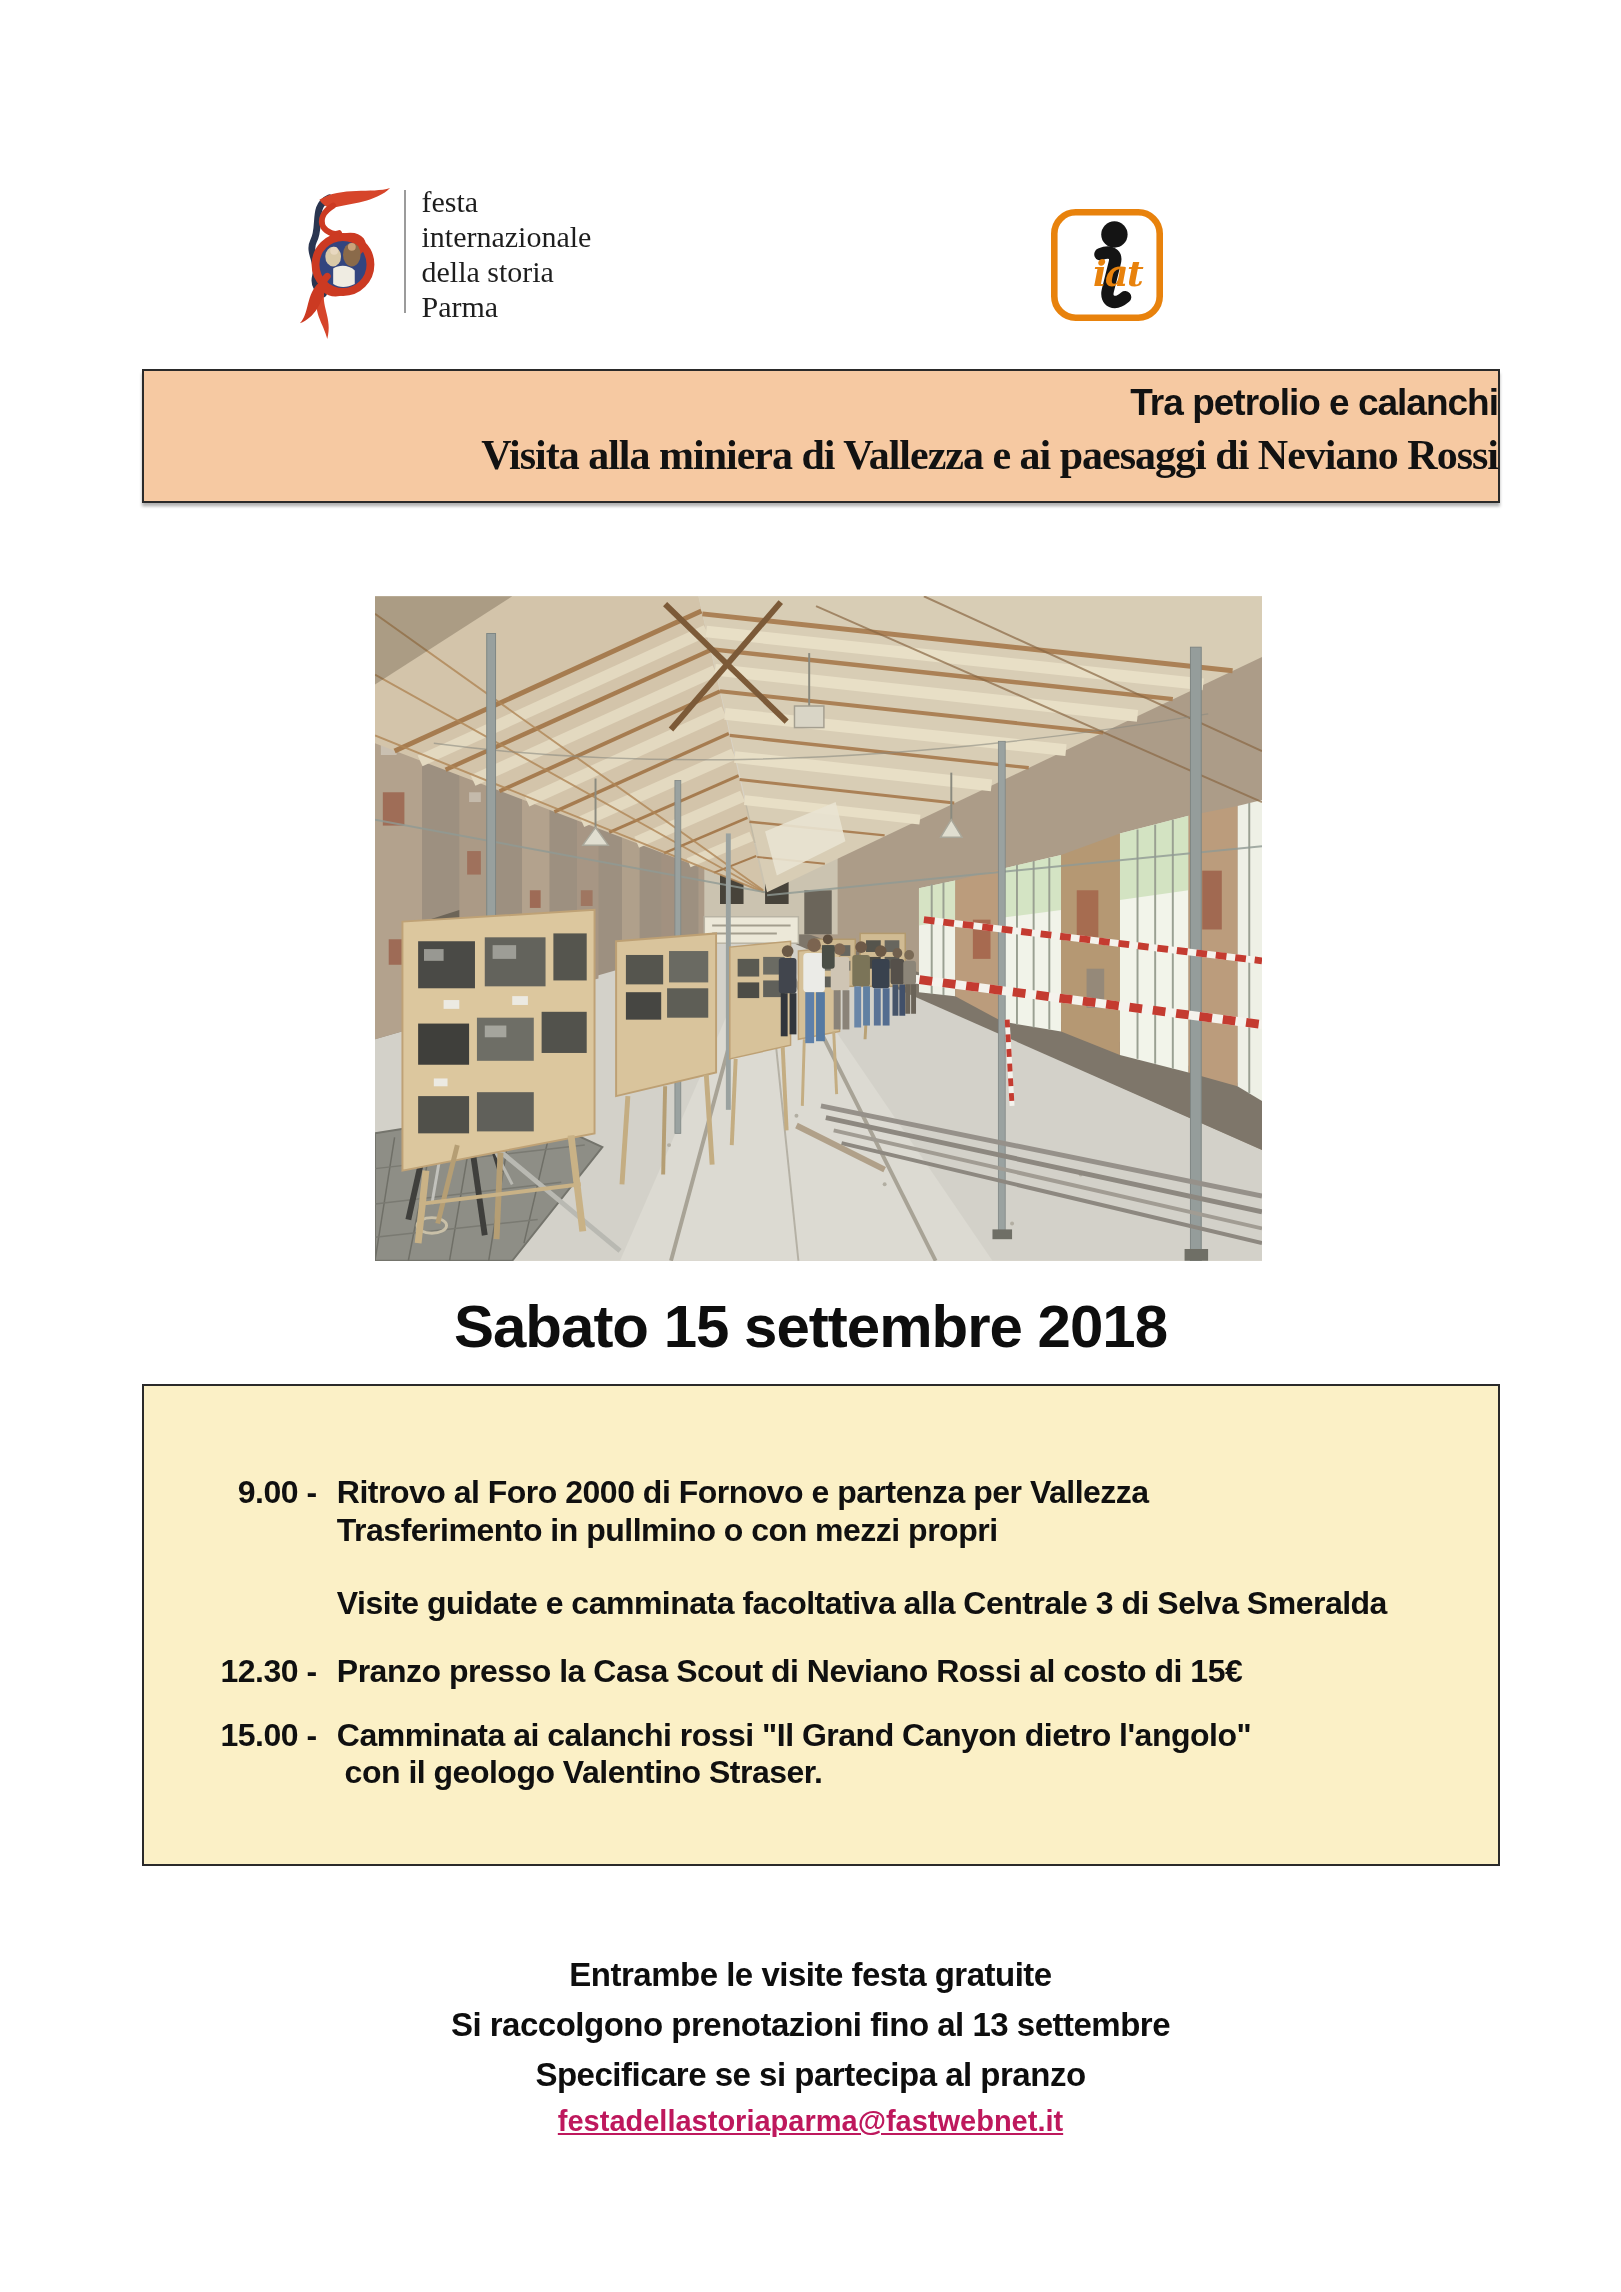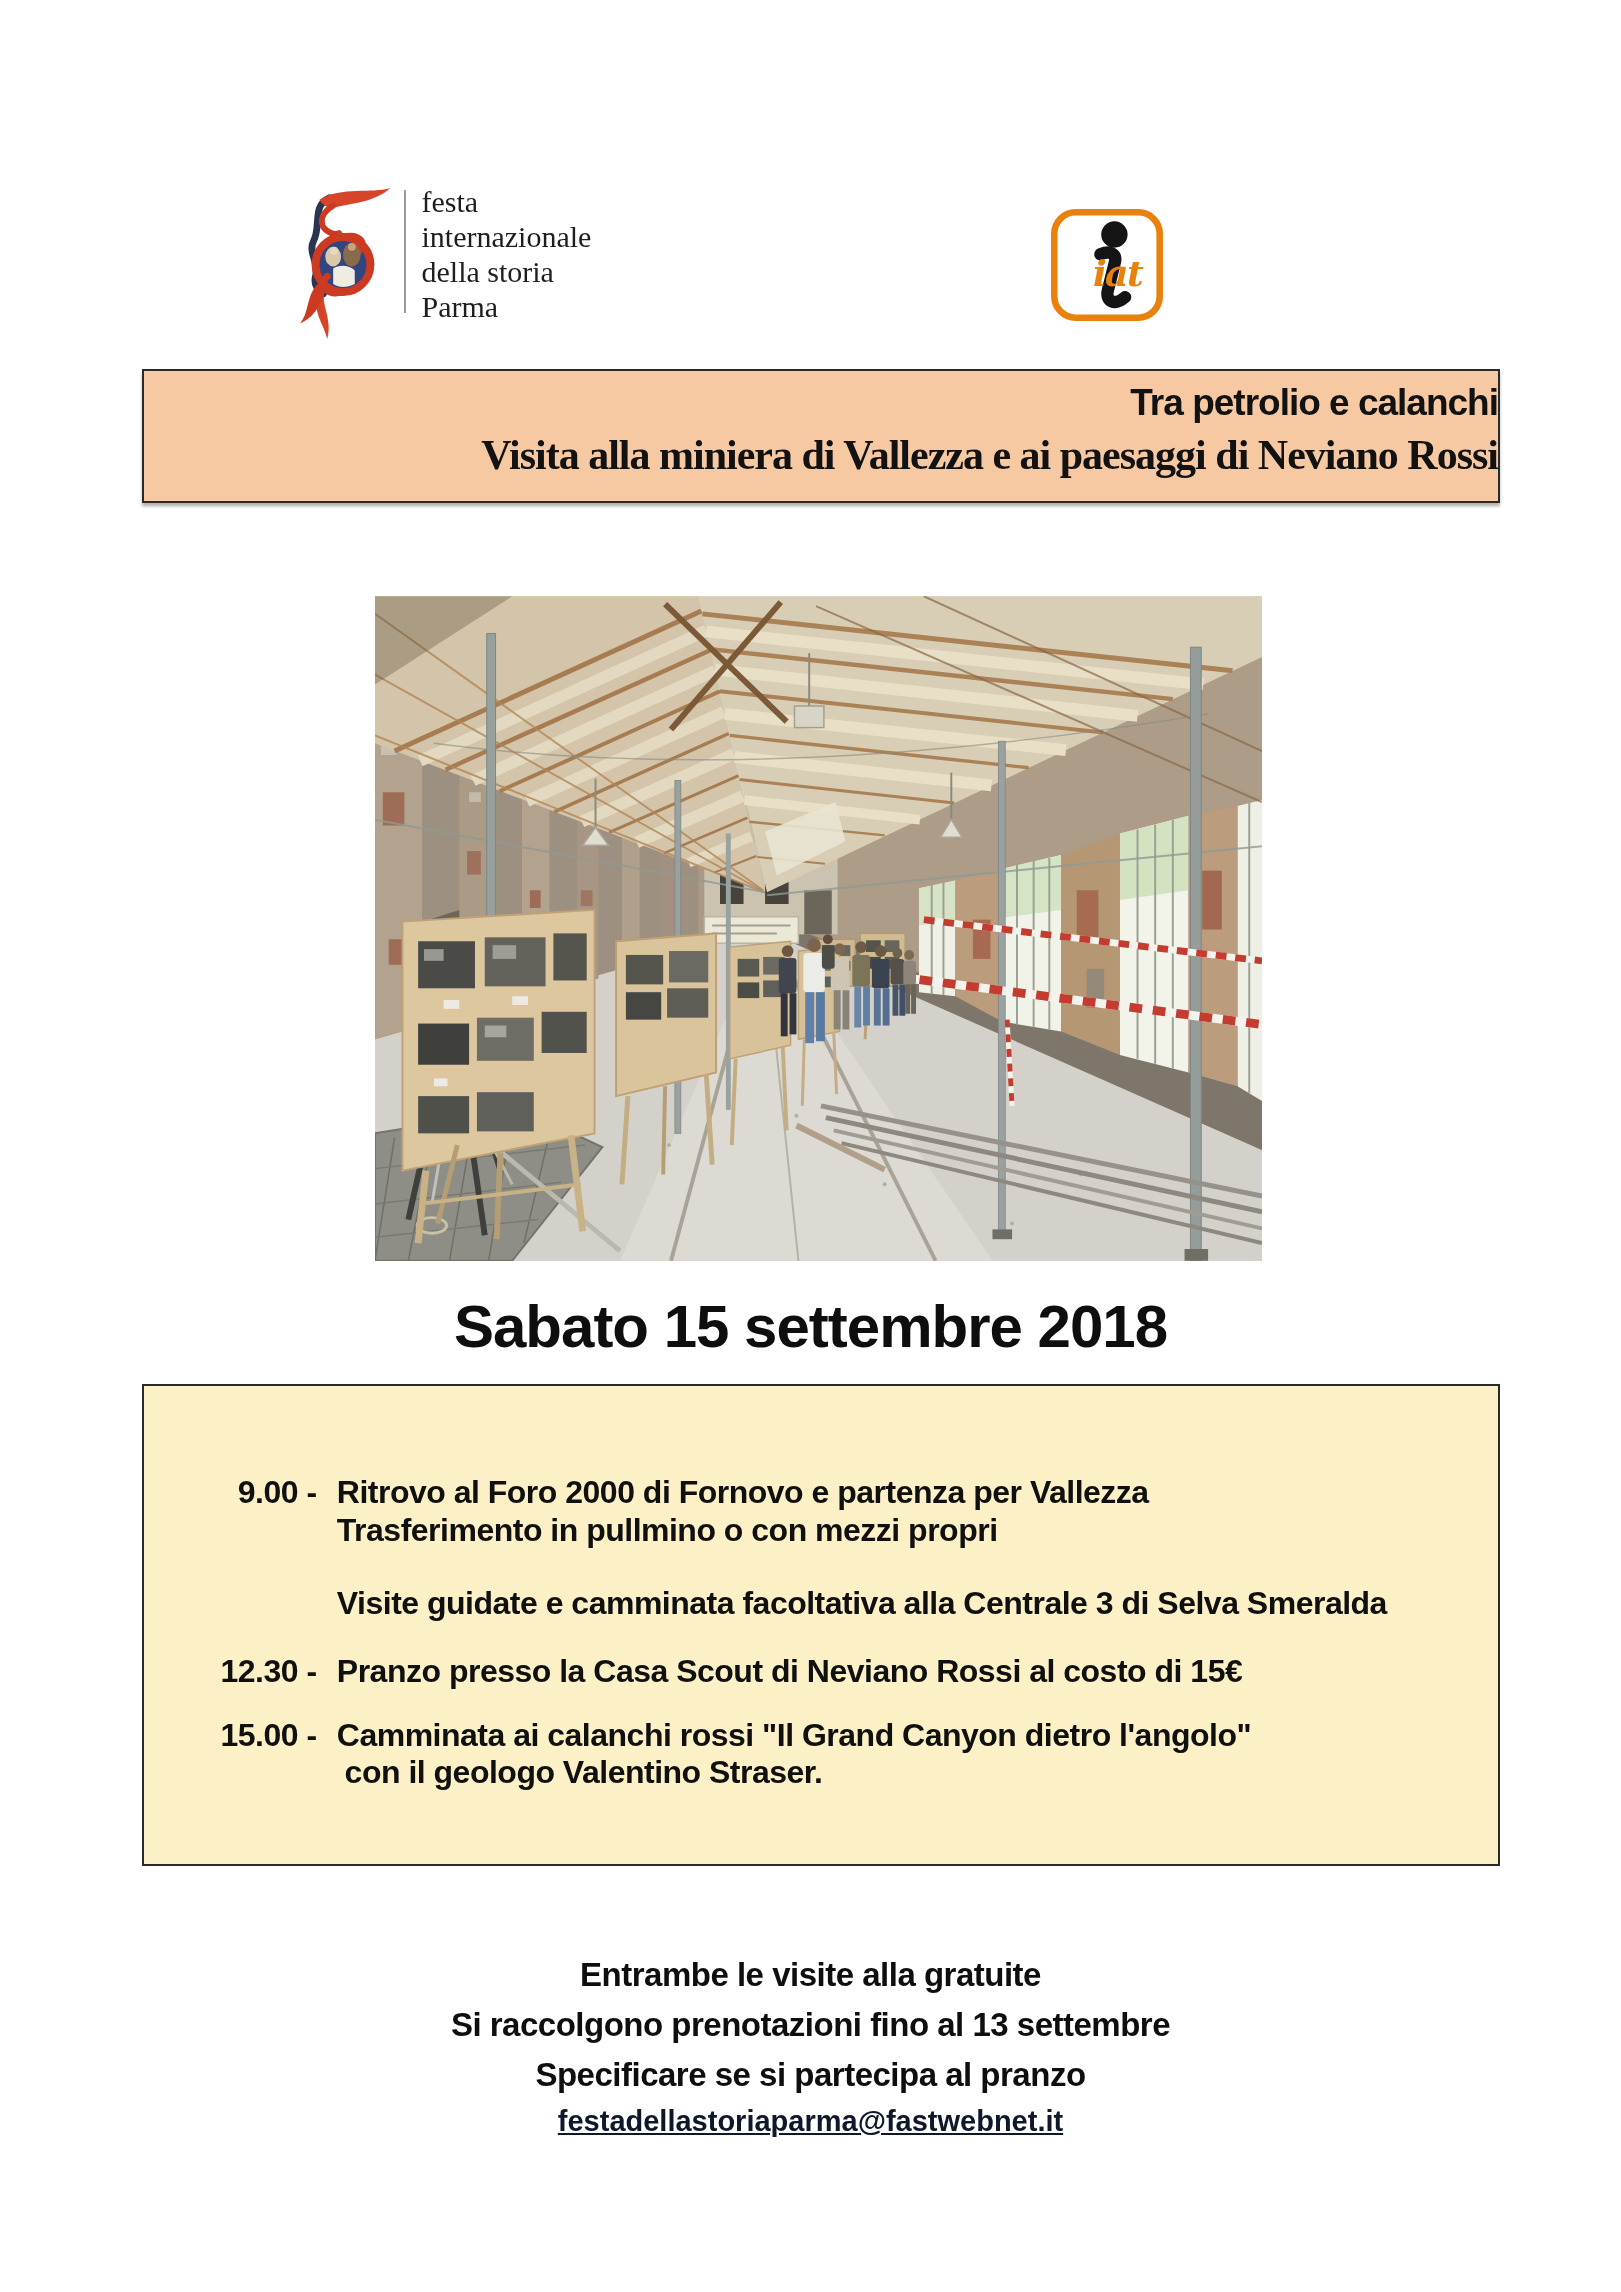--- a/index.html
+++ b/index.html
@@ -45,21 +45,21 @@
   .srow { display:flex; font-size:32px; font-weight:bold; color:#101010; line-height:1.18; letter-spacing:-0.5px; }
   .srow .time { width:181px; text-align:right; flex:none; white-space:pre; }
   .srow .stext { margin-left:11.8px; }
   .mb1 { } .mb2 { margin-bottom:35px; }
   .mb3 { margin-bottom:31px; } .mb4 { margin-bottom:25.5px; }
 
   
   .footer { position:absolute; left:0; top:1950px; width:100%; text-align:center; }
   .fline { font-size:33px; font-weight:bold; color:#0e0e0e; line-height:1.52; letter-spacing:-0.5px; }
   .femail { margin-top:4.9px; font-size:29px; font-weight:bold; }
-  .femail a { color:#0f172a; text-decoration:underline;margin-top:36px; }
+  .femail a { color:#be185d; text-decoration:underline;margin-top:36px; }
 </style>
 </head>
 <body>
 
 <div class="page">
 
   <div class="festa-logo">
     <svg class="festa-emblem" viewBox="0 0 106 164">
       <path d="M40,14 C22,22 32,44 24,58 C18,70 30,80 26,94 C24,102 28,108 34,112" fill="none" stroke="#2a3550" stroke-width="7" stroke-linecap="round"></path>
       <path d="M30,16 C52,2 84,10 102,4 C88,18 62,20 44,24 C38,25 32,20 30,16 Z" fill="#d6452a"></path>
@@ -419,21 +419,21 @@
     <div class="srow">
       <span class="time">15.00 - </span>
       <span class="stext">
         <div>Camminata ai calanchi rossi "Il Grand Canyon dietro l'angolo"</div>
         <div style="margin-left:7.8px;">con il geologo Valentino Straser.</div>
       </span>
     </div>
   </div>
 
   <div class="footer">
-    <div class="fline">Entrambe le visite alla gratuite</div>
+    <div class="fline">Entrambe le visite festa gratuite</div>
     <div class="fline">Si raccolgono prenotazioni fino al 13 settembre</div>
     <div class="fline">Specificare se si partecipa al pranzo</div>
     <div class="femail">
       <a href="#">festadellastoriaparma@fastwebnet.it</a>
     </div>
   </div>
 
 </div>
 
 

